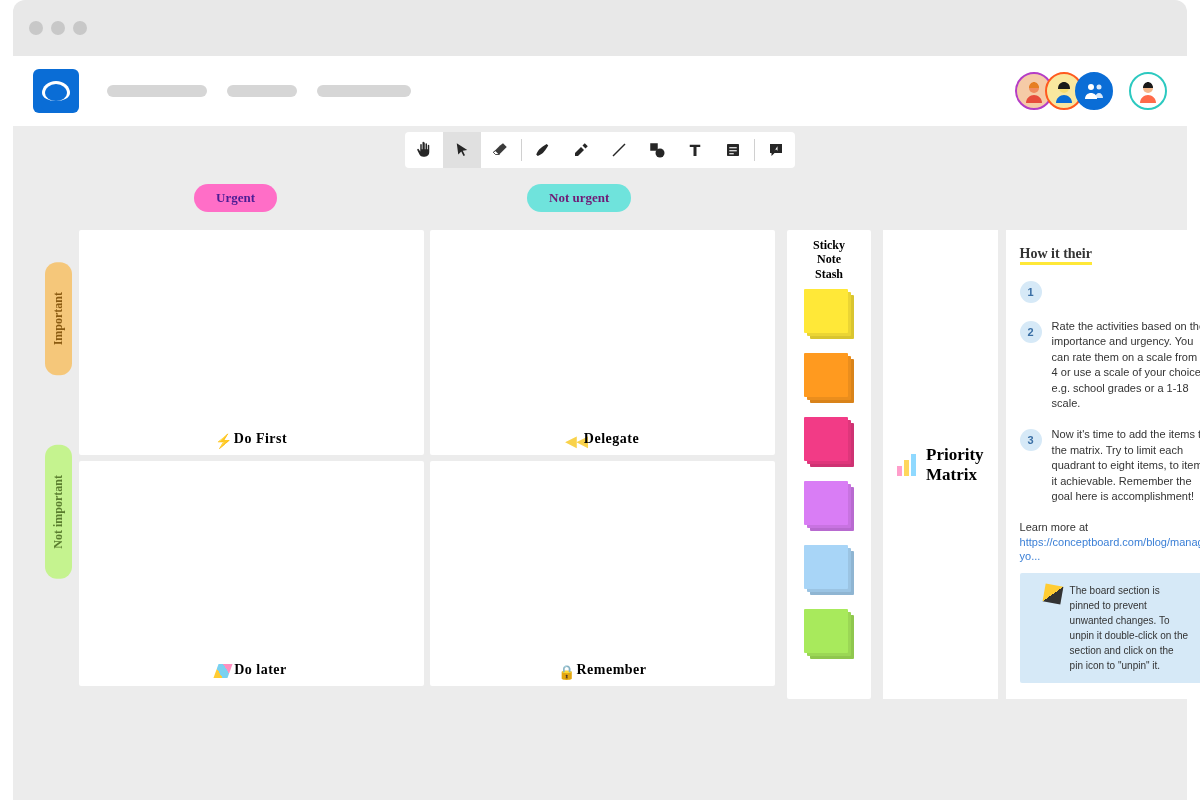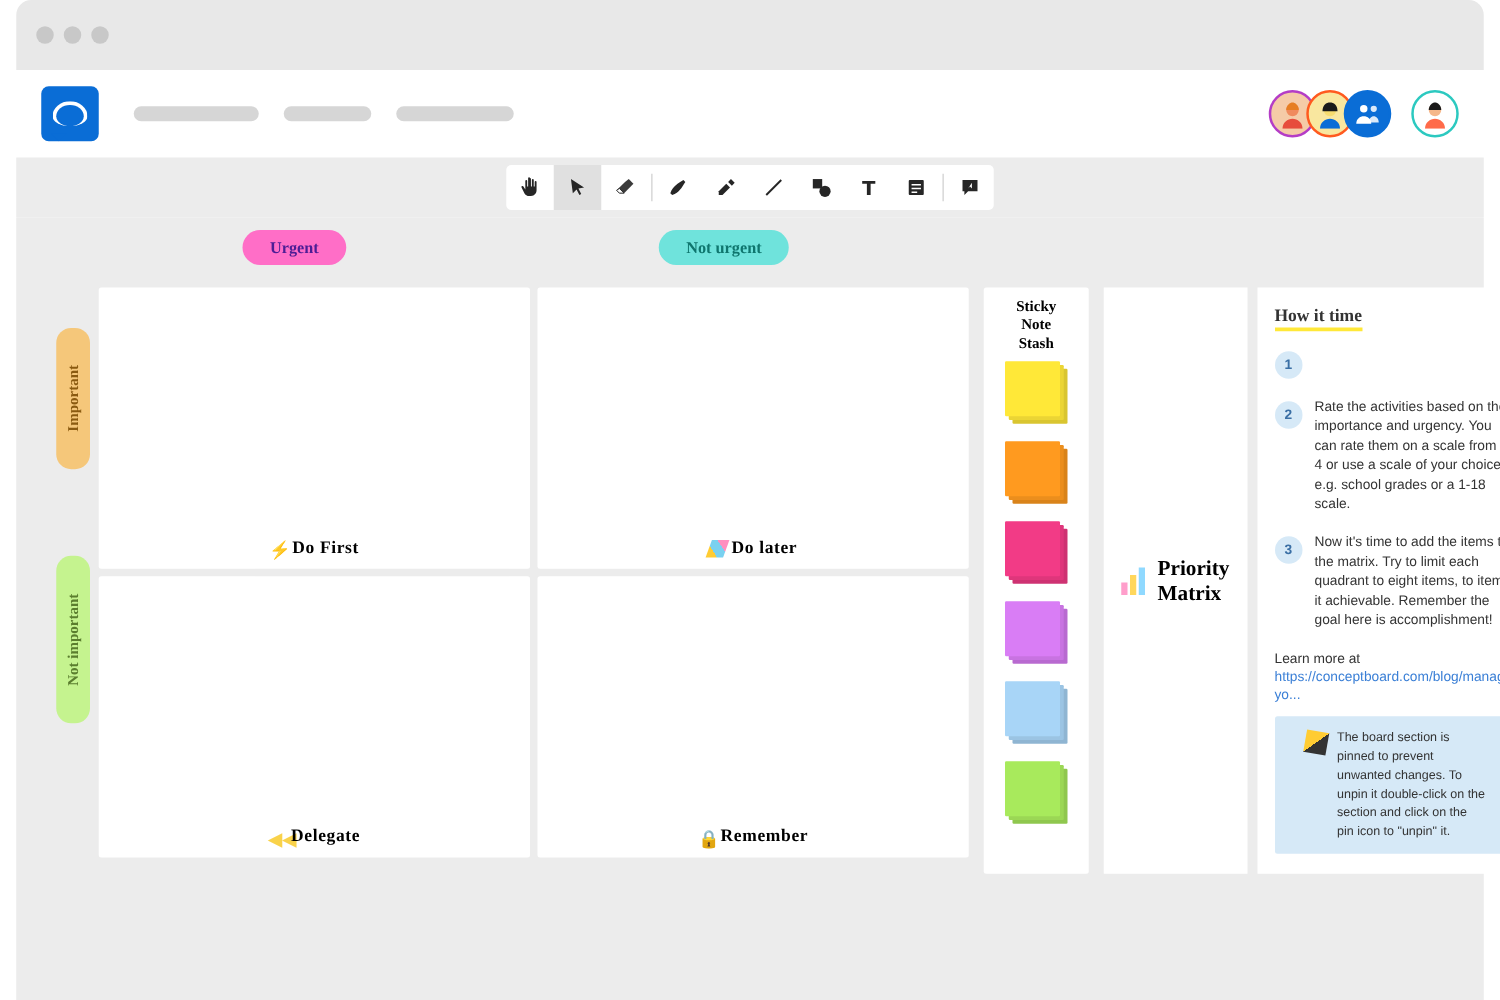--- a/index.html
+++ b/index.html
@@ -33,21 +33,21 @@
 .tool-sep { width:1px; height:22px; background:#d0d0d0; margin: 0 2px; }
 .tool svg { width:18px; height:18px; }
 
 
 .canvas { background:#ececec; margin: 0 13px; padding: 10px 26px; position: relative; height: calc(800px - 56px - 70px - 48px); }
 
 
 .pills { display:flex; gap: 250px; padding-left: 155px; margin-bottom: 18px; }
 .pill { padding: 6px 22px; border-radius: 14px; font-weight: 700; font-size: 13px; font-family: "Comic Sans MS", cursive; }
 .pill-urgent { background:#ff6ec7; color:#4c1d95; }
-.pill-noturgent { background:#6fe3dc; color:#0f766e; }
+.pill-noturgent { background:#6fe3dc; color:#701a75; }
 
 
 .side-labels { position:absolute; left: 32px; top: 88px; display:flex; flex-direction:column; gap: 70px; }
 .side-label { writing-mode: vertical-rl; transform: rotate(180deg); padding: 30px 6px; border-radius: 12px; font-weight:700; font-size:12px; font-family:"Comic Sans MS", cursive; text-align:center; }
 .sl-imp { background:#f5c77a; color:#8a5a10; }
 .sl-noimp { background:#c5f38f; color:#5a7d2e; }
 
 
 .matrix-area { display:flex; gap: 12px; }
 .matrix { display:grid; grid-template-columns: 345px 345px; grid-template-rows: 225px 225px; gap:6px; margin-left: 40px; }
@@ -218,24 +218,24 @@
     <div class="side-label sl-imp">Important</div>
     <div class="side-label sl-noimp">Not important</div>
   </div>
 
   <div class="matrix-area">
     <div class="matrix">
       <div class="quad">
         <div class="quad-label"><span class="quad-icon qi-bolt">⚡</span><span>Do First</span></div>
       </div>
       <div class="quad">
+        <div class="quad-label"><span class="quad-icon qi-arrows">◀◀</span><span>Delegate</span></div>
+      </div>
+      <div class="quad">
         <div class="quad-label"><span class="quad-icon qi-stripes"></span><span>Do later</span></div>
-      </div>
-      <div class="quad">
-        <div class="quad-label"><span class="quad-icon qi-arrows">◀◀</span><span>Delegate</span></div>
       </div>
       <div class="quad">
         <div class="quad-label"><span class="quad-icon qi-lock">🔒</span><span>Remember</span></div>
       </div>
     </div>
 
     <div class="stash">
       <div class="stash-title">
         <span>Sticky</span><br>
         <span>Note</span><br>
@@ -276,21 +276,21 @@
     <div class="right-panel">
       <div class="panel-header">
         <div class="bar-icon">
             <span></span>
             <span></span>
             <span></span>
           </div>
         <div class="panel-title">Priority Matrix</div>
       </div>
       <div class="panel-body">
-        <div class="hiw">How it time</div>
+        <div class="hiw">How it their</div>
         <div class="step">
           <div class="step-num">1</div>
         </div>
         <div class="step">
           <div class="step-num">2</div>
           <div class="step-text">Rate the activities based on their importance and urgency. You can rate them on a scale from 1-4 or use a scale of your choice, e.g. school grades or a 1-18 scale.</div>
         </div>
         <div class="step">
           <div class="step-num">3</div>
           <div class="step-text">Now it's time to add the items to the matrix. Try to limit each quadrant to eight items, to items it achievable. Remember the goal here is accomplishment!</div>

